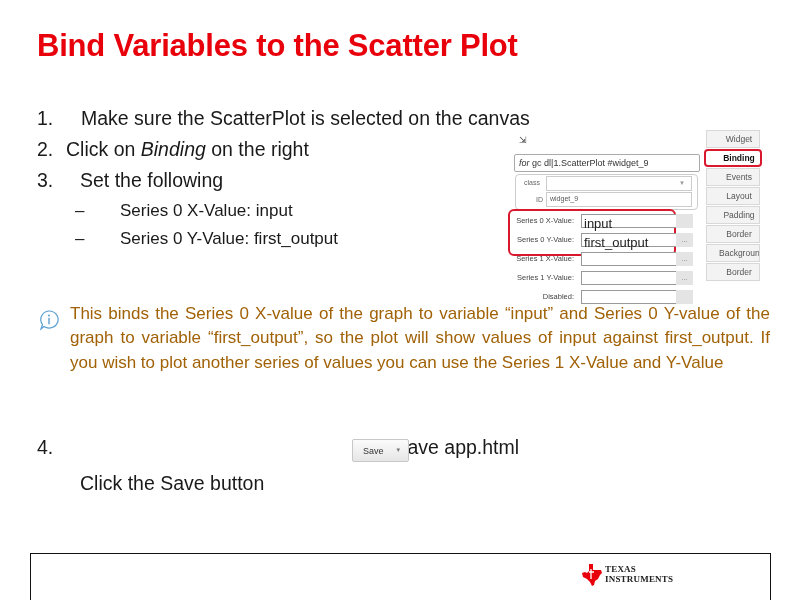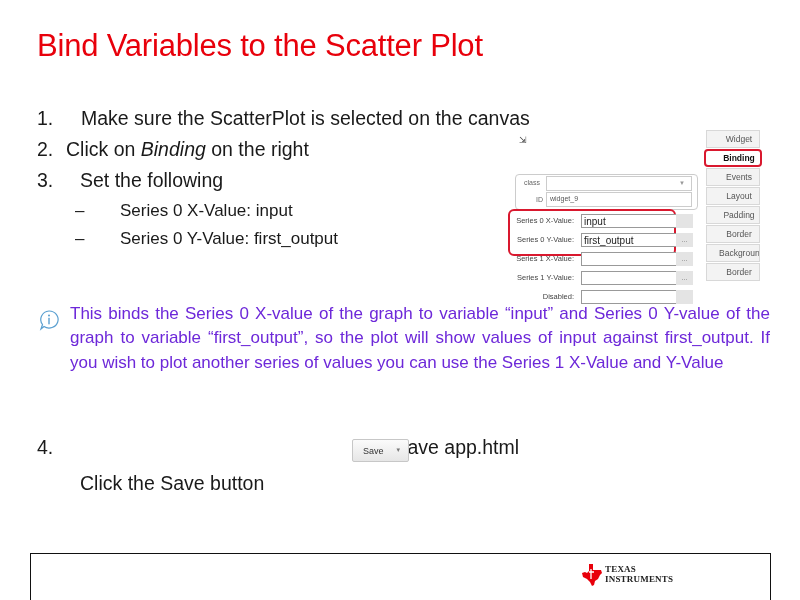--- a/index.html
+++ b/index.html
@@ -4,37 +4,37 @@
   <style>
     html, body { margin: 0; padding: 0; }
     body {
       width: 800px; height: 600px; position: relative; overflow: hidden;
       background: #ffffff;
       font-family: "Liberation Sans", sans-serif;
       color: #111;
     }
     .title {
       position: absolute; left: 37px; top: 28px;
-      font-size: 31px; font-weight: normal; color: #e8000b;
+      font-size: 31px; font-weight: bold; color: #e8000b;
       letter-spacing: -0.2px; white-space: nowrap;
     }
     .step {
       position: absolute; font-size: 19.5px; color: #1a1a1a; white-space: nowrap;
     }
     .step .num { position: absolute; left: 0; }
     .step .txt { position: absolute; white-space: nowrap; }
     .sub {
       position: absolute; font-size: 17px; color: #1a1a1a; white-space: nowrap;
     }
     .sub .dash { position: absolute; left: 0; }
     .sub .txt { position: absolute; left: 45px; }
 
     .note {
       position: absolute; left: 70px; top: 302px; width: 700px;
-      font-size: 17px; line-height: 24.3px; color: #6d28d9;
+      font-size: 17px; line-height: 24.3px; color: #a16207;
       text-align: justify;
     }
     .note-icon {
       position: absolute; left: 38px; top: 309px; width: 22px; height: 22px;
     }
 
     
     .save-btn {
       position: absolute; left: 304px; top: 439px; width: 57px; height: 23px;
       box-sizing: border-box;
@@ -66,21 +66,21 @@
     }
     .gb-caret { position: absolute; right: 6px; top: 3px; font-size: 6px; color: #999; }
 
     .row-label {
       position: absolute; font-size: 7.5px; color: #444; text-align: right; width: 66px; left: 0;
       white-space: nowrap;
     }
     .row-input {
       position: absolute; left: 73px; width: 100px; height: 14px;
       border: 1px solid #999; box-sizing: border-box; background: #fff;
-      font-size: 10px; color: #222; padding: 1px 2px; white-space: nowrap;
+      font-size: 13px; color: #222; padding: 1px 2px; white-space: nowrap;
     }
     .row-more {
       position: absolute; left: 168px; width: 17px; height: 14px;
       background: #e4e4e4; font-size: 7px; color: #777; text-align: center; line-height: 14px;
     }
     .highlight-box {
       position: absolute; left: 0px; top: 79px; width: 168px; height: 47px;
       border: 2px solid #d9182e; border-radius: 6px; box-sizing: border-box;
     }
 
@@ -133,20 +133,24 @@
   <span class="dash">–</span>
   <span class="txt">Series 0 X-Value: input</span>
 </div>
 <div class="sub" style="left:75px; top:229px;">
   <span class="dash">–</span>
   <span class="txt">Series 0 Y-Value: first_output</span>
 </div>
 
 <div class="panel">
   <span class="resize-icon">⇲</span>
+  <div class="type-field">
+    <span class="it">for</span>
+    <span>gc dl|1.ScatterPlot #widget_9</span>
+  </div>
   <div class="group-box">
     <span class="gb-label" style="left:8px; top:4px;">class</span>
     <div class="gb-input" style="top:1px;">
       <span></span>
       <span class="gb-caret">▼</span>
     </div>
     <span class="gb-label" style="left:20px; top:21px;">ID</span>
     <div class="gb-input" style="top:17px;">widget_9</div>
   </div>
 

